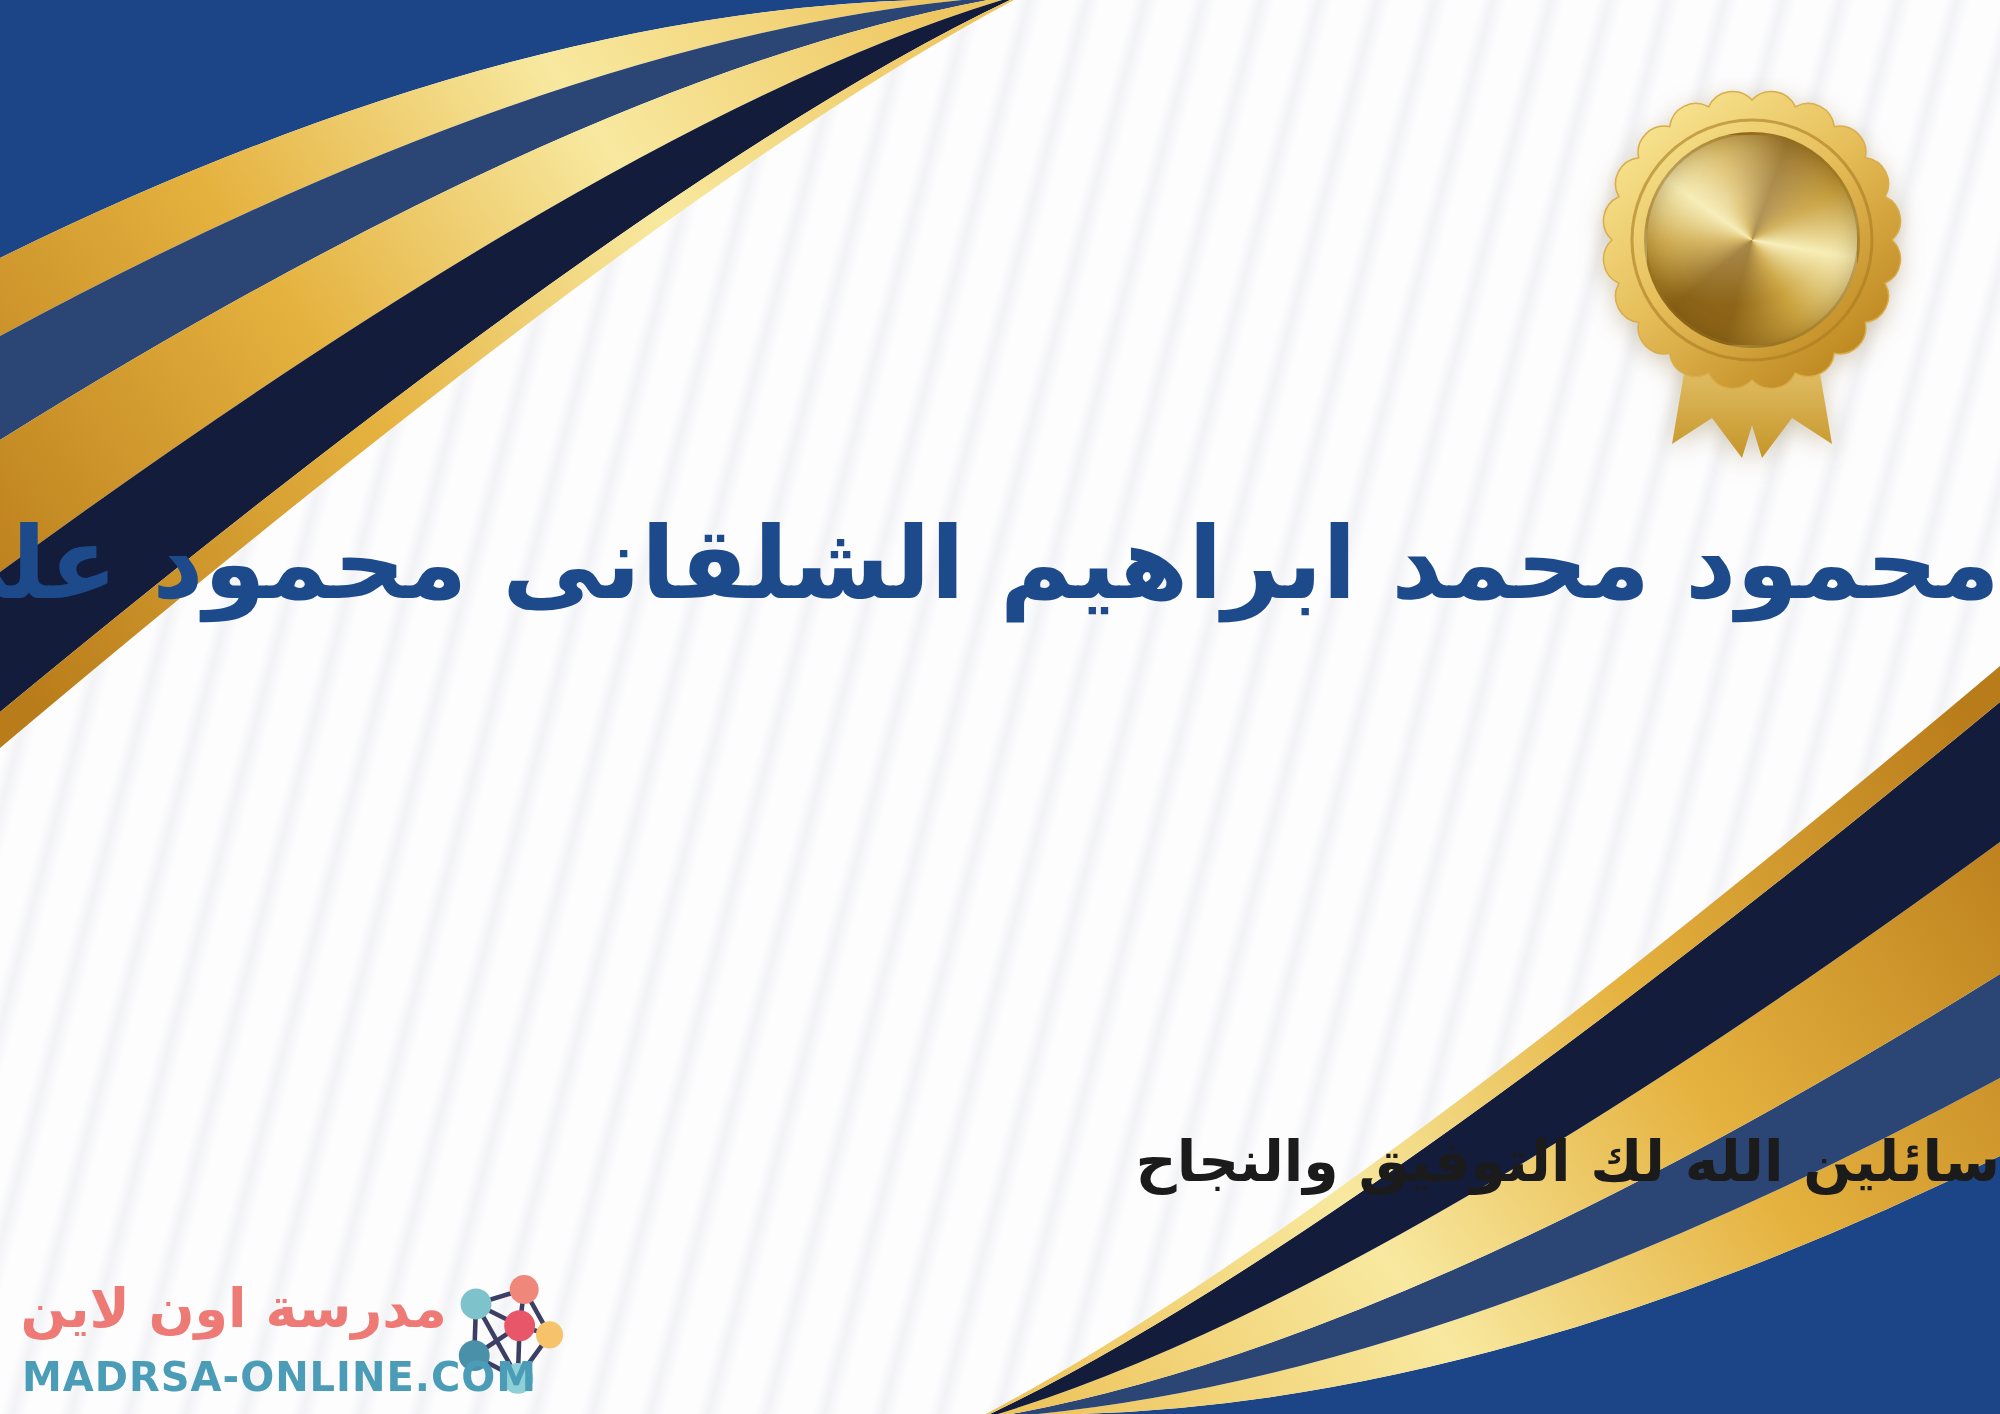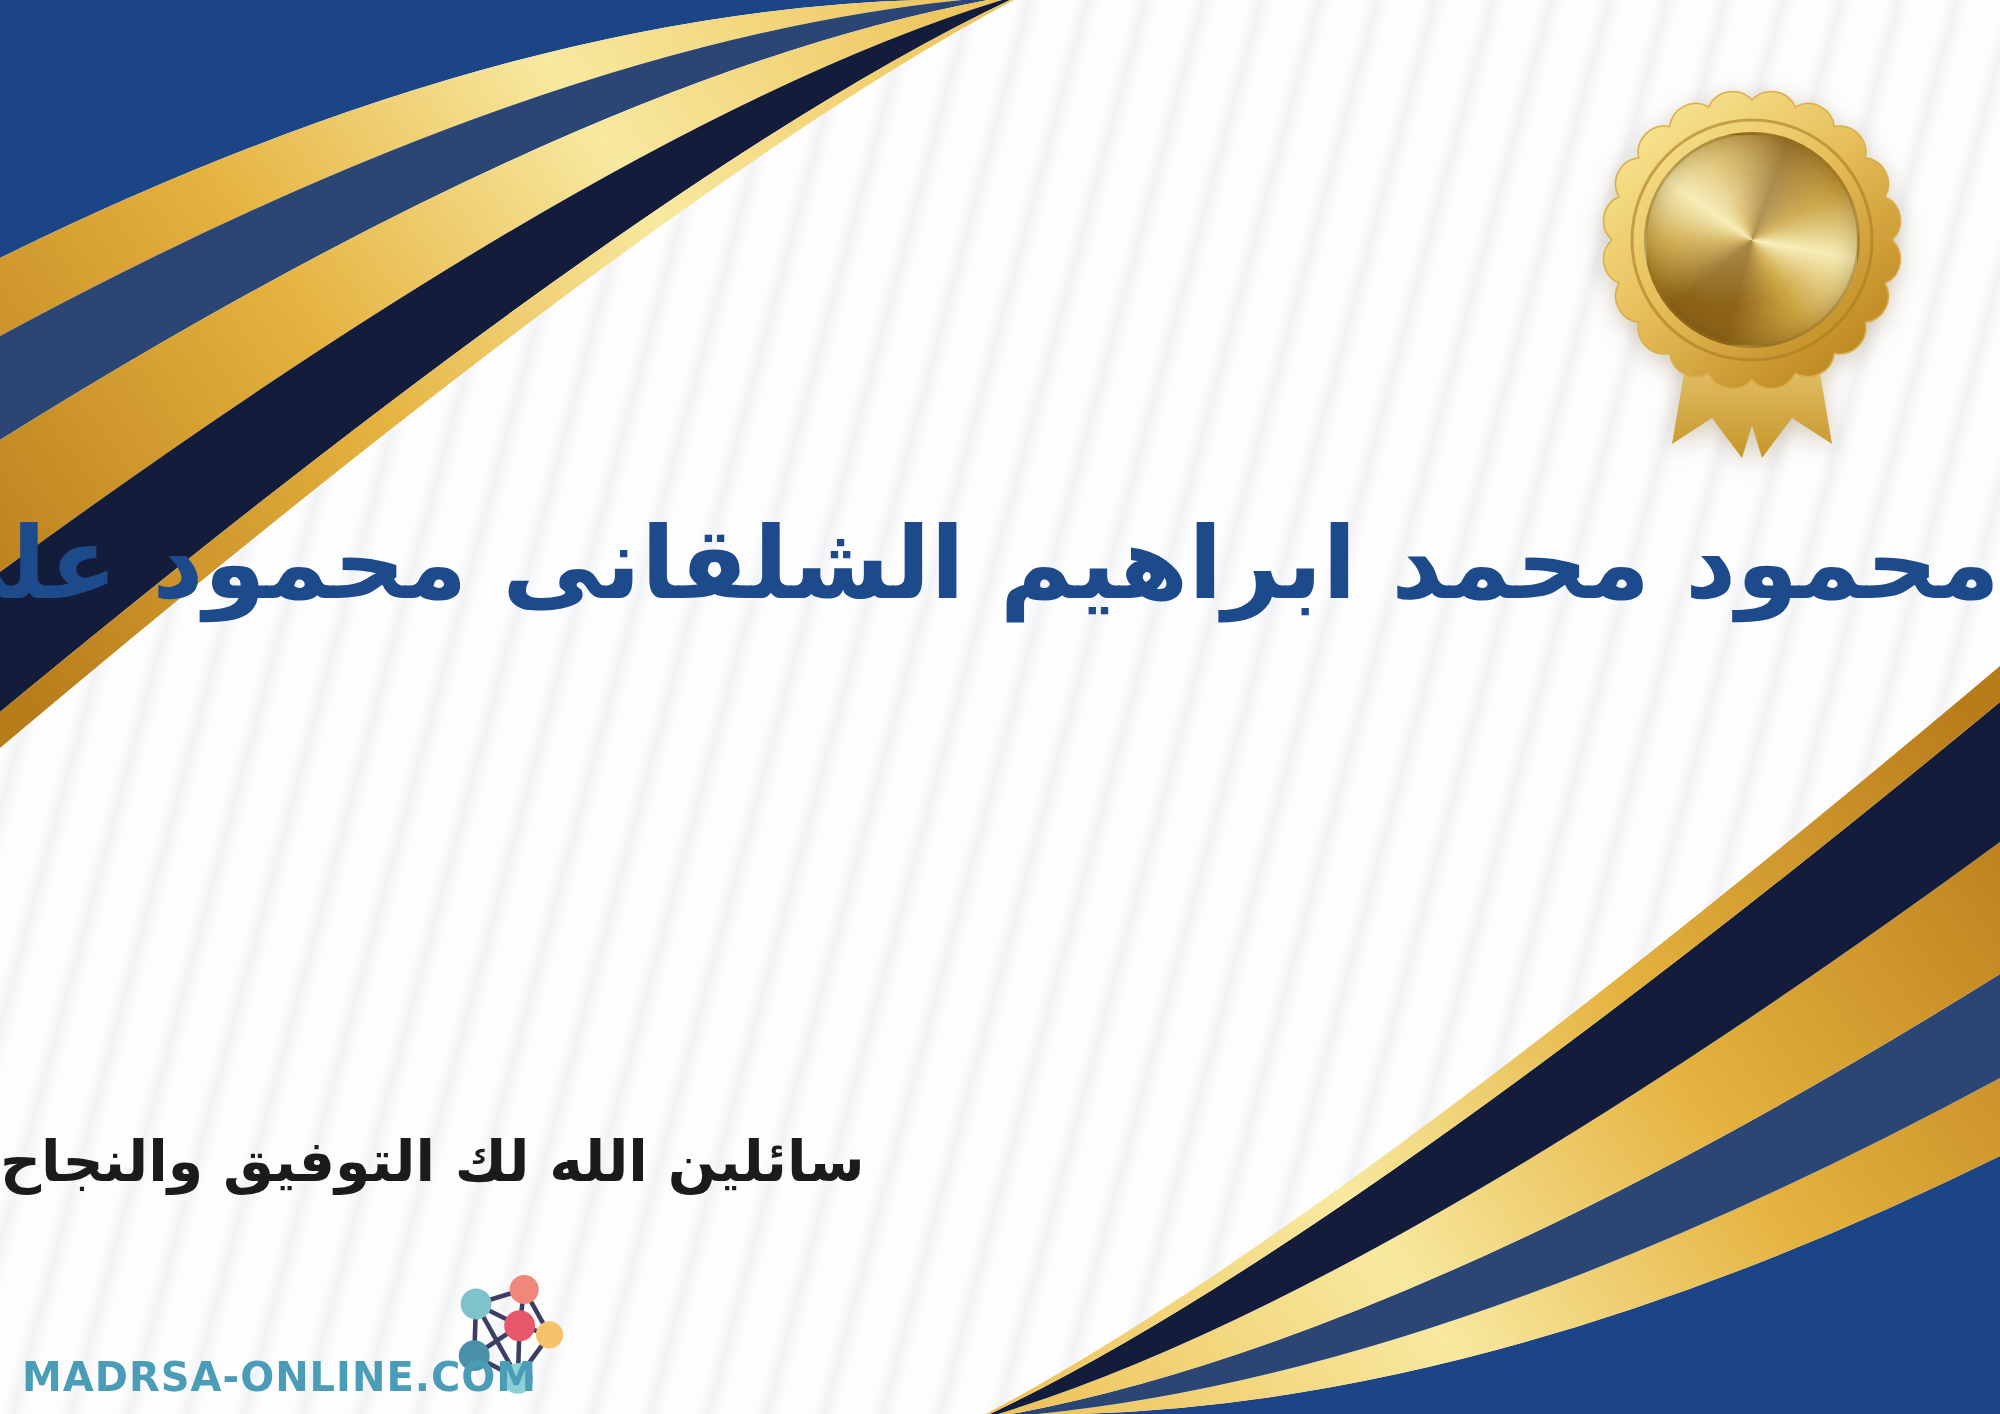--- a/index.html
+++ b/index.html
@@ -42,21 +42,21 @@
   .title{position:absolute;z-index:2;top:112px;left:0;width:1760px;text-align:center;
          direction:rtl;font-size:98px;font-weight:700;color:var(--text-black)}
   .name{position:absolute;z-index:2;top:505px;left:0;right:0;text-align:center;direction:rtl;
         font-size:100px;font-weight:800;letter-spacing:-1px;white-space:nowrap;
         color:var(--name-blue)}
   .body-text{position:absolute;z-index:2;top:736px;left:75px;width:1850px;text-align:center;
              direction:rtl;color:var(--text-black);font-weight:700}
   .body-line{display:block;height:106px;line-height:106px;font-size:58px;white-space:nowrap}
   .score{display:inline-block;font-size:76px;font-weight:800;color:var(--score-blue);
          margin:0 38px;vertical-align:-6px}
-  .closing{position:absolute;z-index:2;top:1128px;left:0;right:0;text-align:left;direction:rtl;
+  .closing{position:absolute;z-index:2;top:1128px;left:0;right:0;text-align:right;direction:rtl;
            font-size:57px;font-weight:700;color:var(--text-black);white-space:nowrap}
 
   
   .logo{position:absolute;z-index:2;left:20px;bottom:6px;width:545px;height:150px}
   .logo-ar{position:absolute;right:118px;bottom:68px;width:420px;text-align:right;direction:rtl;
            font-size:54px;font-weight:800;color:var(--logo-pink);white-space:nowrap}
   .logo-en{position:absolute;right:118px;bottom:8px;width:425px;text-align:center;
            font-size:40px;font-weight:800;letter-spacing:1px;color:var(--logo-teal);
            white-space:nowrap}
   .logo-icon{position:absolute;right:0;bottom:6px;width:118px;height:138px}
@@ -128,16 +128,17 @@
         <line x1="30" y1="95" x2="78" y2="120"></line>
         <line x1="113" y1="72" x2="78" y2="120"></line>
       </g>
       <circle cx="85" cy="22" r="16" fill="#f0877b"></circle>
       <circle cx="32" cy="38" r="17" fill="#7ec3cc"></circle>
       <circle cx="80" cy="62" r="17" fill="#e8566a"></circle>
       <circle cx="113" cy="72" r="15" fill="#f6c36b"></circle>
       <circle cx="30" cy="95" r="17" fill="#4a90a8"></circle>
       <circle cx="78" cy="120" r="17" fill="#8fd0d6"></circle>
     </svg>
+    <div class="logo-ar">مدرسة اون لاين</div>
     <div class="logo-en">MADRSA-ONLINE.COM</div>
   </div>
 
 </div>
 
 </body></html>

